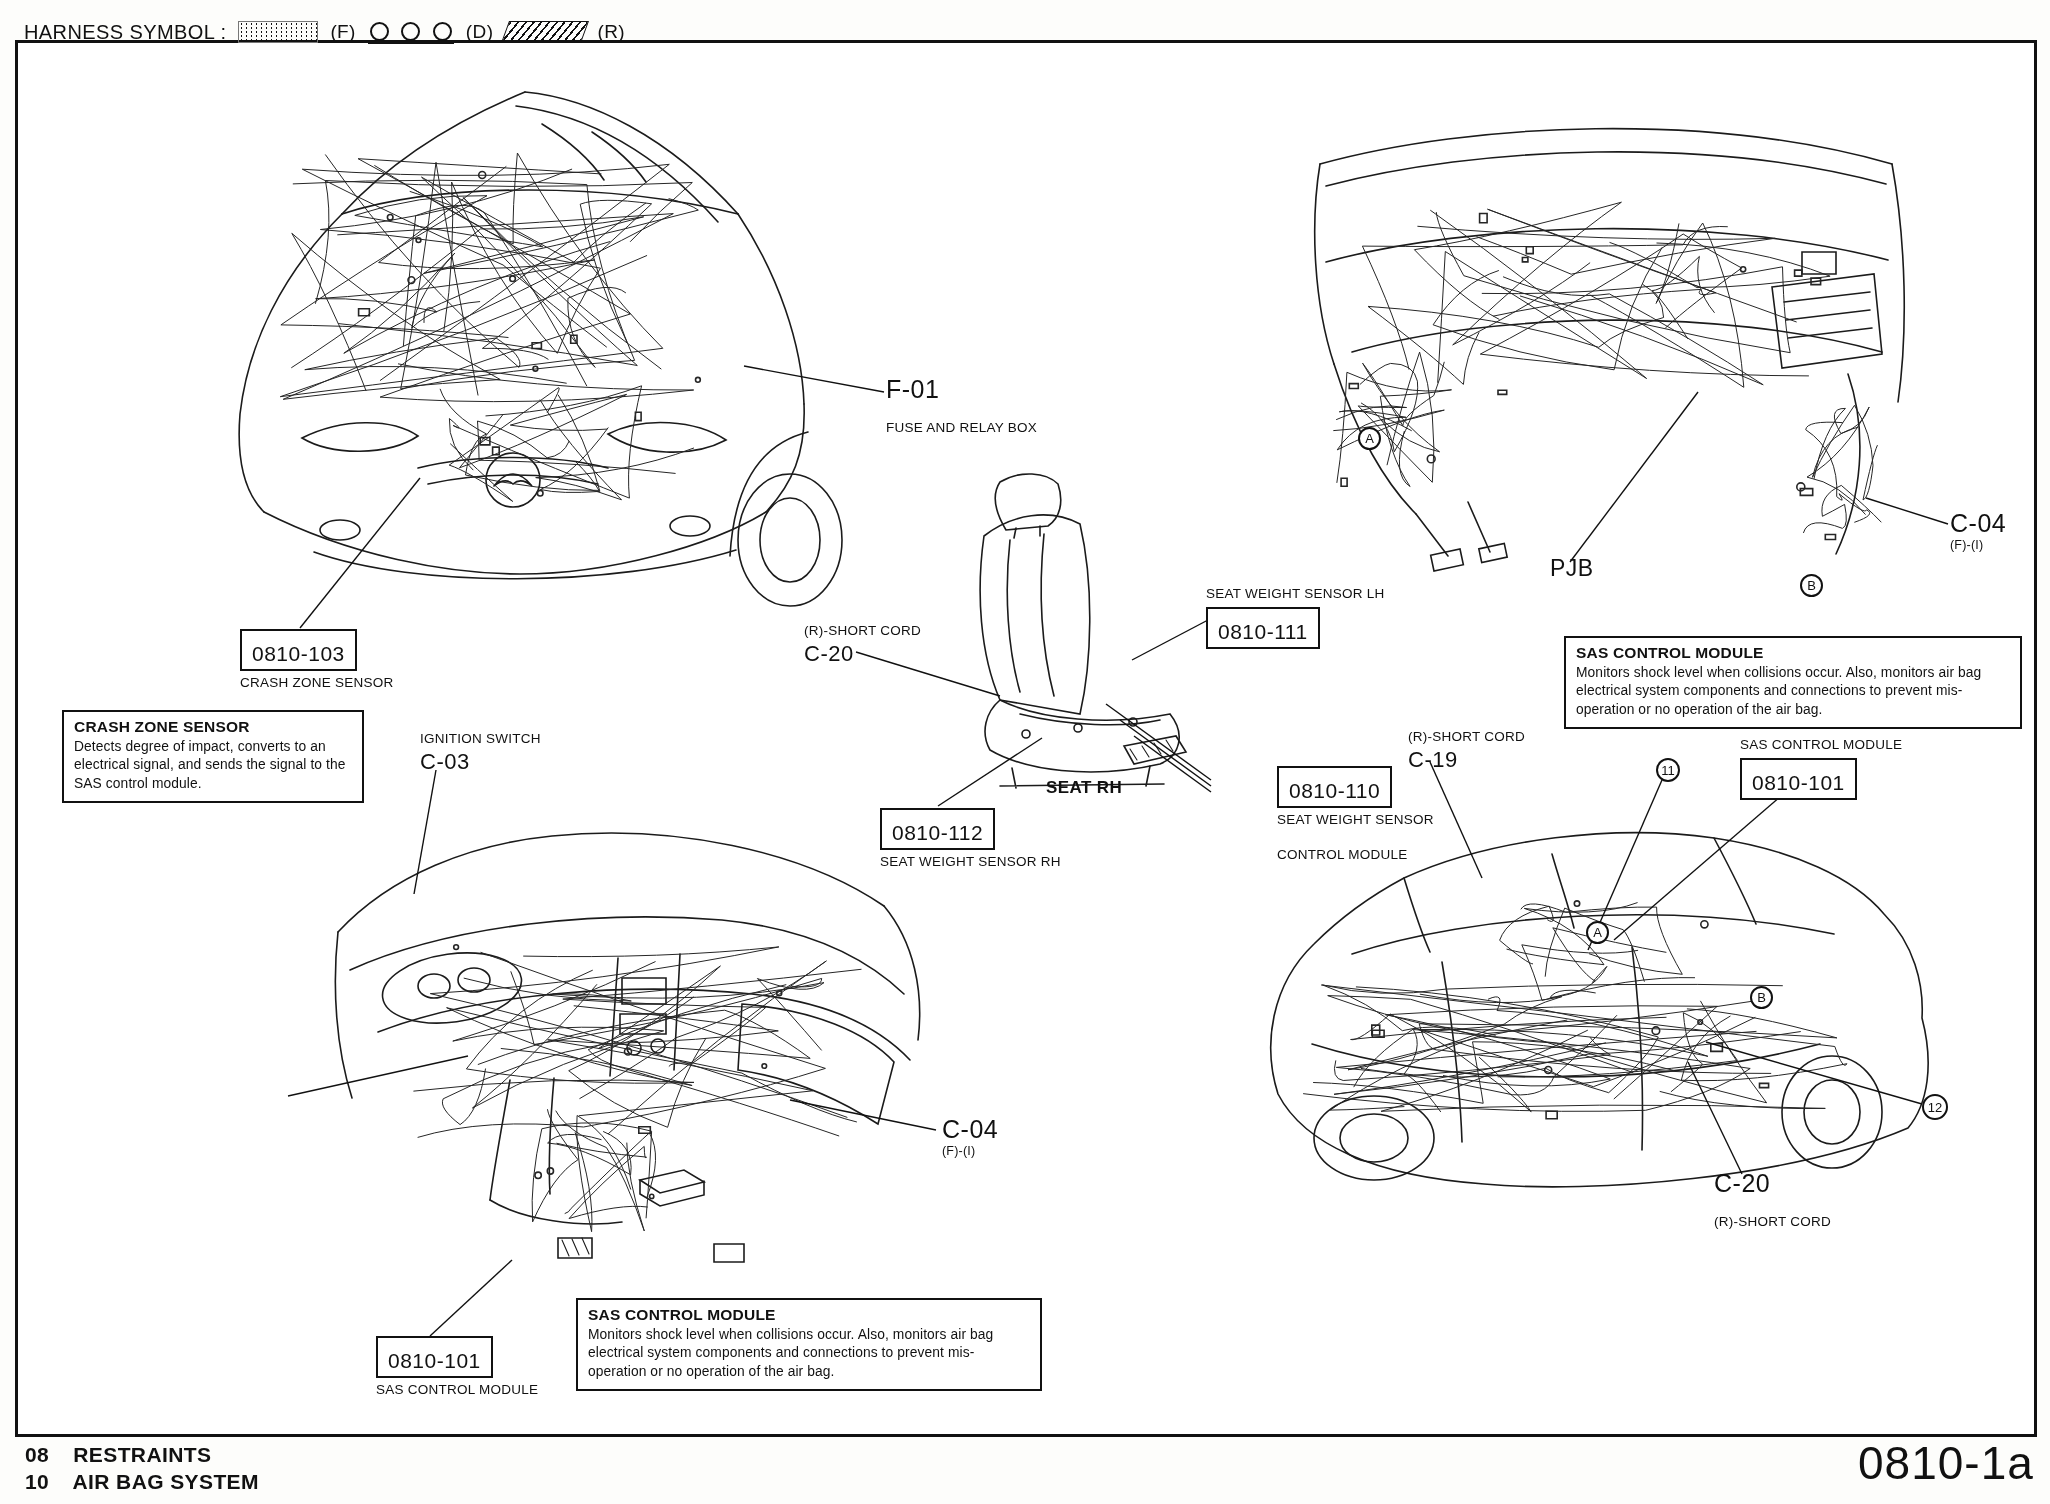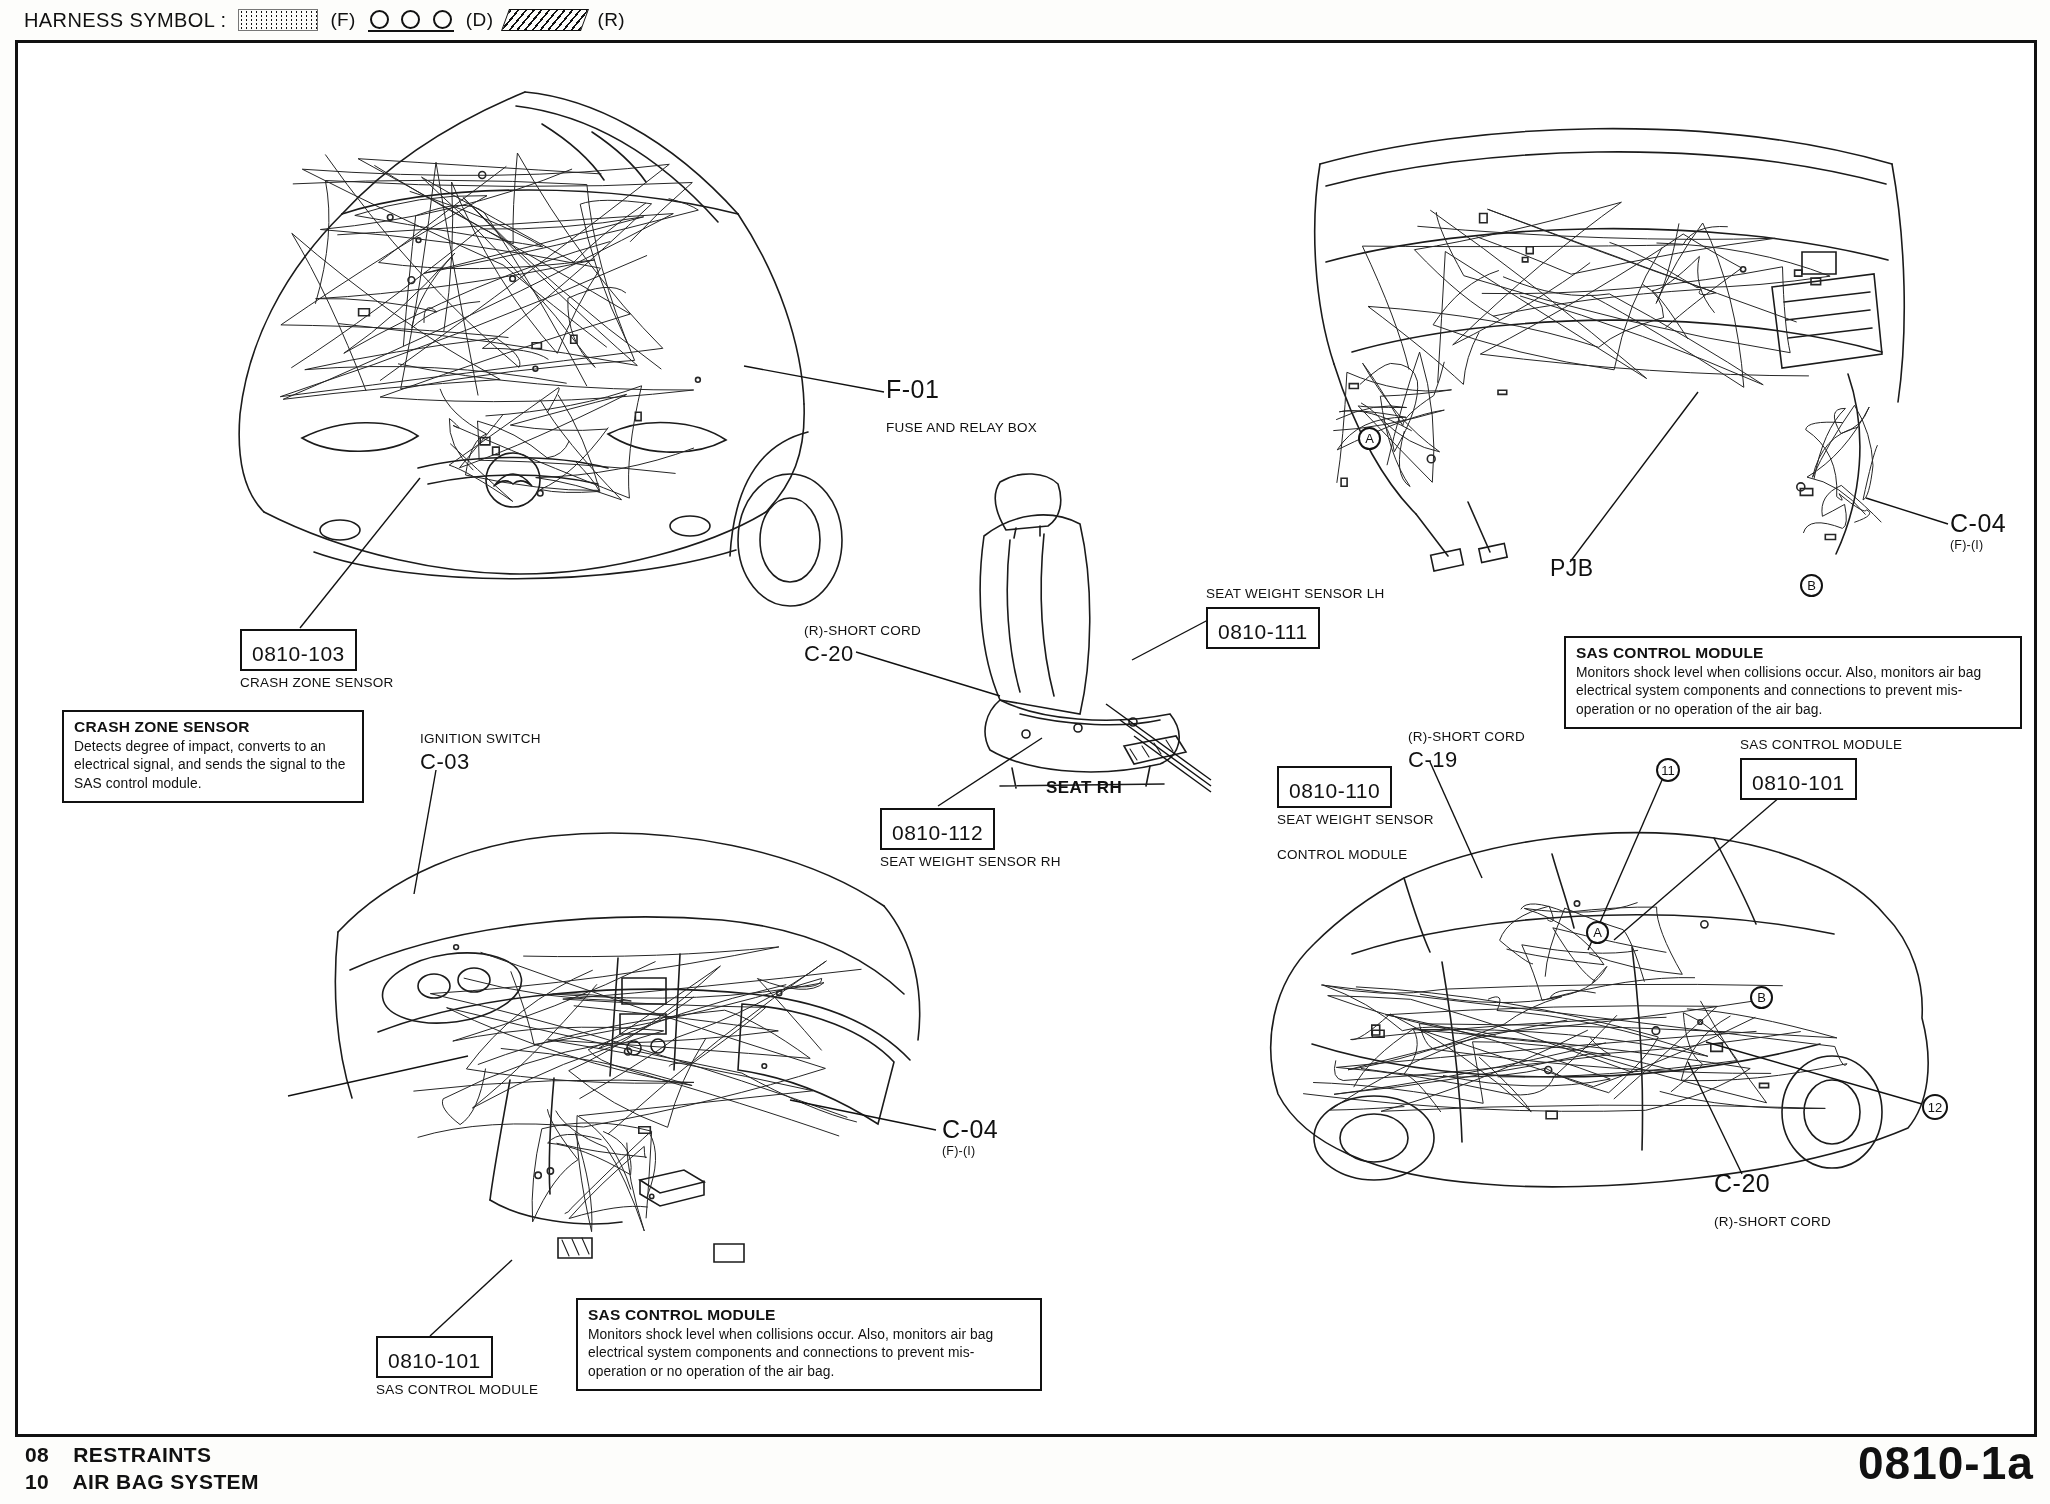--- a/index.html
+++ b/index.html
@@ -2,21 +2,21 @@
 <html><head>
 <meta charset="utf-8">
 <title>0810-1a</title>
 <style>
   *{margin:0;padding:0;box-sizing:border-box}
   html,body{background:#d8d8d8}
   .page{position:relative;width:2050px;height:1504px;background:#fdfdfb;color:#111;
         font-family:"Liberation Sans",sans-serif;overflow:hidden}
   .frame{position:absolute;left:15px;top:40px;width:2022px;height:1397px;border:3px solid #111;background:#fff}
   
-  .header{position:absolute;left:24px;top:4px;height:32px;display:flex;align-items:center;gap:12px;
+  .header{position:absolute;left:24px;top:16px;height:32px;display:flex;align-items:center;gap:12px;
           font-size:20px;letter-spacing:.4px;z-index:4}
   .swatch{display:inline-block;width:80px;height:22px;position:relative}
   .sw-dots{background-image:radial-gradient(#111 .9px,transparent 1px);background-size:5px 4px;border:1px solid #777}
   .sw-circles{display:flex;align-items:flex-end;justify-content:space-between;height:24px;width:86px;
               border-bottom:2px solid #111;padding:0 2px}
   .sw-circles i{display:block;width:19px;height:19px;border:2px solid #111;border-radius:50%;margin-bottom:1px}
   .sw-hatch{background:repeating-linear-gradient(115deg,#111 0 2px,transparent 2px 7px);
             transform:skewX(-20deg);border:1px solid #111}
   .h-sym{font-size:19px}
   
@@ -33,21 +33,21 @@
   .sub{font-size:12.5px;margin-top:2px;letter-spacing:.2px}
   .seatlbl{font-size:17px;font-weight:bold;letter-spacing:.4px}
   .infobox{position:absolute;border:2px solid #111;background:#fff;padding:6px 10px 8px;z-index:3}
   .infobox .ib-title{font-weight:bold;font-size:15.5px;margin-bottom:2px;letter-spacing:.2px}
   .infobox .ib-body{font-size:13.8px;line-height:1.33;letter-spacing:.1px}
   .circ{position:absolute;border:2px solid #111;border-radius:50%;background:#fff;display:flex;
         align-items:center;justify-content:center;z-index:3;font-size:13px;line-height:1}
   
   .footer-line{position:absolute;font-weight:bold;font-size:21px;letter-spacing:.4px;z-index:4}
   .footer-line .num{display:inline-block;width:42px}
-  .pageid{position:absolute;font-weight:bold;font-size:46px;letter-spacing:1px;z-index:4}
+  .pageid{position:absolute;font-weight:normal;font-size:46px;letter-spacing:1px;z-index:4}
 </style>
 </head>
 <body>
 
 <div class="page">
 
   <div class="header">
     <span>HARNESS SYMBOL :</span>
     <span class="swatch sw-dots"></span>
     <span class="h-sym">(F)</span>

